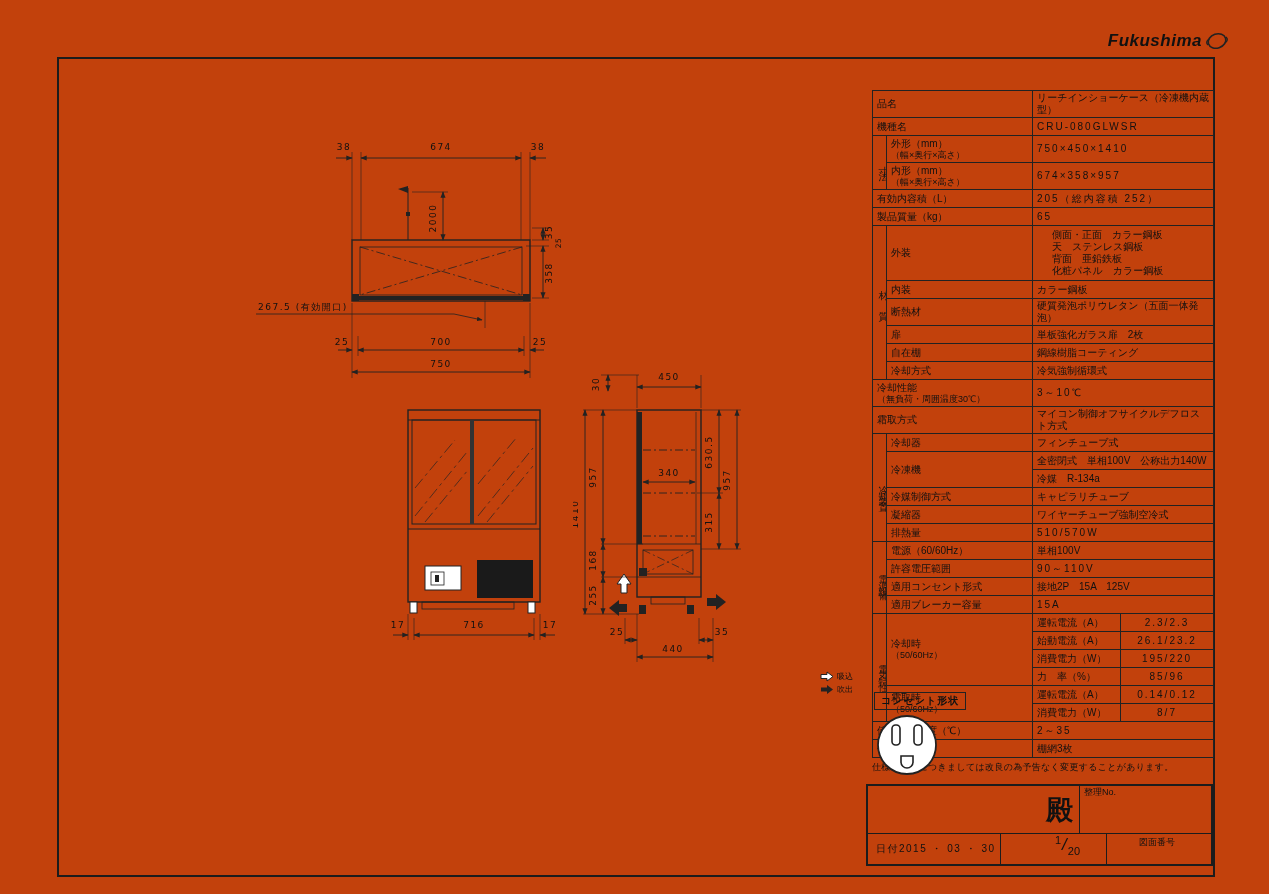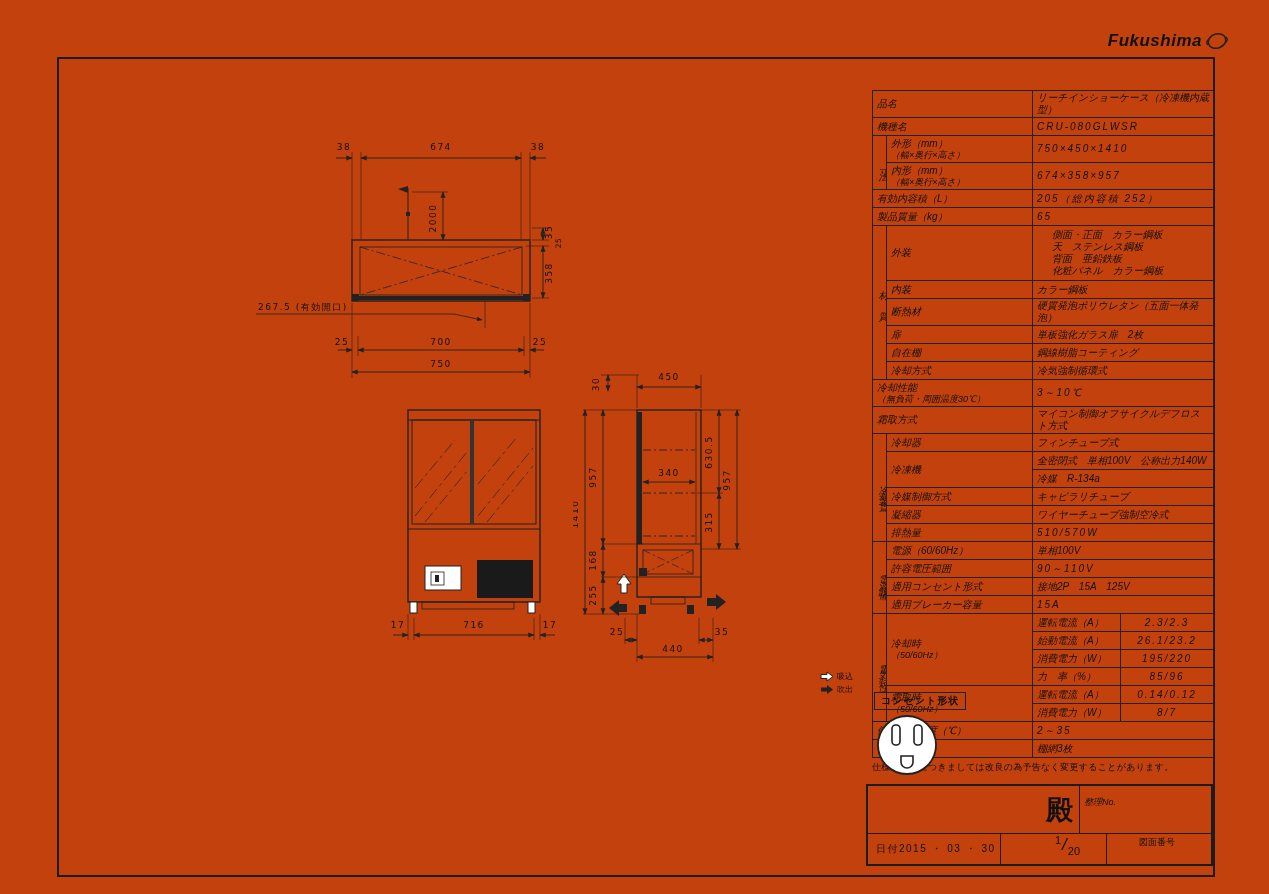--- a/index.html
+++ b/index.html
@@ -4,21 +4,21 @@
 <style>
   html,body{margin:0;padding:0;background:#fff;}
   #page{position:relative;width:1269px;height:894px;background:#c2410c;overflow:hidden;
         font-family:"Liberation Sans",sans-serif;color:#111;}
   .frame{position:absolute;left:57px;top:57px;width:1154px;height:816px;border:2px solid #1c1c1c;}
   
   .logo{position:absolute;left:1090px;top:28px;width:140px;height:26px;display:flex;align-items:center;justify-content:flex-end;gap:2px;}
   .logo .word{font-style:italic;font-weight:bold;font-size:17px;letter-spacing:.5px;transform:scaleY(.95);}
   
   .speccol{position:absolute;left:872px;top:90px;width:341px;}
-  table.spec{border-collapse:collapse;table-layout:fixed;width:341px;font-style:italic;}
+  table.spec{border-collapse:collapse;table-layout:fixed;width:341px;}
   table.spec td{border:1px solid #222;font-size:10px;line-height:1.2;padding:1px 4px;vertical-align:middle;overflow:hidden;}
   td.grp{padding:1px 0;text-align:center;}
   .vtext{writing-mode:vertical-rl;text-orientation:upright;margin:0 auto;font-size:10px;letter-spacing:5px;}
   .vs2{letter-spacing:2.1em;}
   .vs4{letter-spacing:.55em;}
   tr.h15 td{height:15px;}
   tr.h24 td{height:24px;}
   tr.h52 td{height:52px;}
   .sub{font-size:9px;}
   .sp{letter-spacing:2px;}
@@ -31,21 +31,21 @@
   
   .outlet-box{position:absolute;left:874px;top:692px;border:1.5px solid #222;font-size:10px;padding:1px 6px;font-weight:bold;letter-spacing:1px;}
   .outlet-svg{position:absolute;left:876px;top:712px;}
   .outlet-warn{position:absolute;left:944px;top:736px;font-size:13.5px;font-weight:bold;letter-spacing:.5px;}
   
   .tblock{position:absolute;left:866px;top:784px;width:347px;height:82px;border:2px solid #1c1c1c;box-sizing:border-box;}
   .tblock .r1{display:flex;height:48px;border-bottom:1.5px solid #1c1c1c;box-sizing:border-box;}
   .tblock .r2{display:flex;height:30px;gap:28px;}
   .cellA{width:212px;border-right:1.5px solid #1c1c1c;box-sizing:border-box;display:flex;align-items:center;justify-content:flex-end;}
   .cellA .dono{font-size:27px;font-weight:bold;padding-right:6px;}
-  .cellB{flex:1;font-size:9px;padding:10px 4px;font-style:italic;}
+  .cellB{flex:1;font-size:9px;padding:0 4px;}
   .cellC{width:133px;border-right:1.5px solid #1c1c1c;box-sizing:border-box;font-size:10px;display:flex;align-items:center;padding-left:8px;letter-spacing:1.5px;}
   .cellD{width:78px;border-right:1.5px solid #1c1c1c;box-sizing:border-box;display:flex;align-items:flex-start;justify-content:center;}
   .cellE{flex:1;font-size:9px;padding:2px 4px;}
   .frac{font-size:11px;}
   .frac .fn{vertical-align:6px;}
   .frac .fs{font-size:17px;font-style:italic;margin:0 1px;}
   .frac .fd{vertical-align:-5px;}
   
   svg text{font-family:"DejaVu Sans",sans-serif;font-size:9px;fill:#111;letter-spacing:1.5px;}
   .dwg{position:absolute;}

